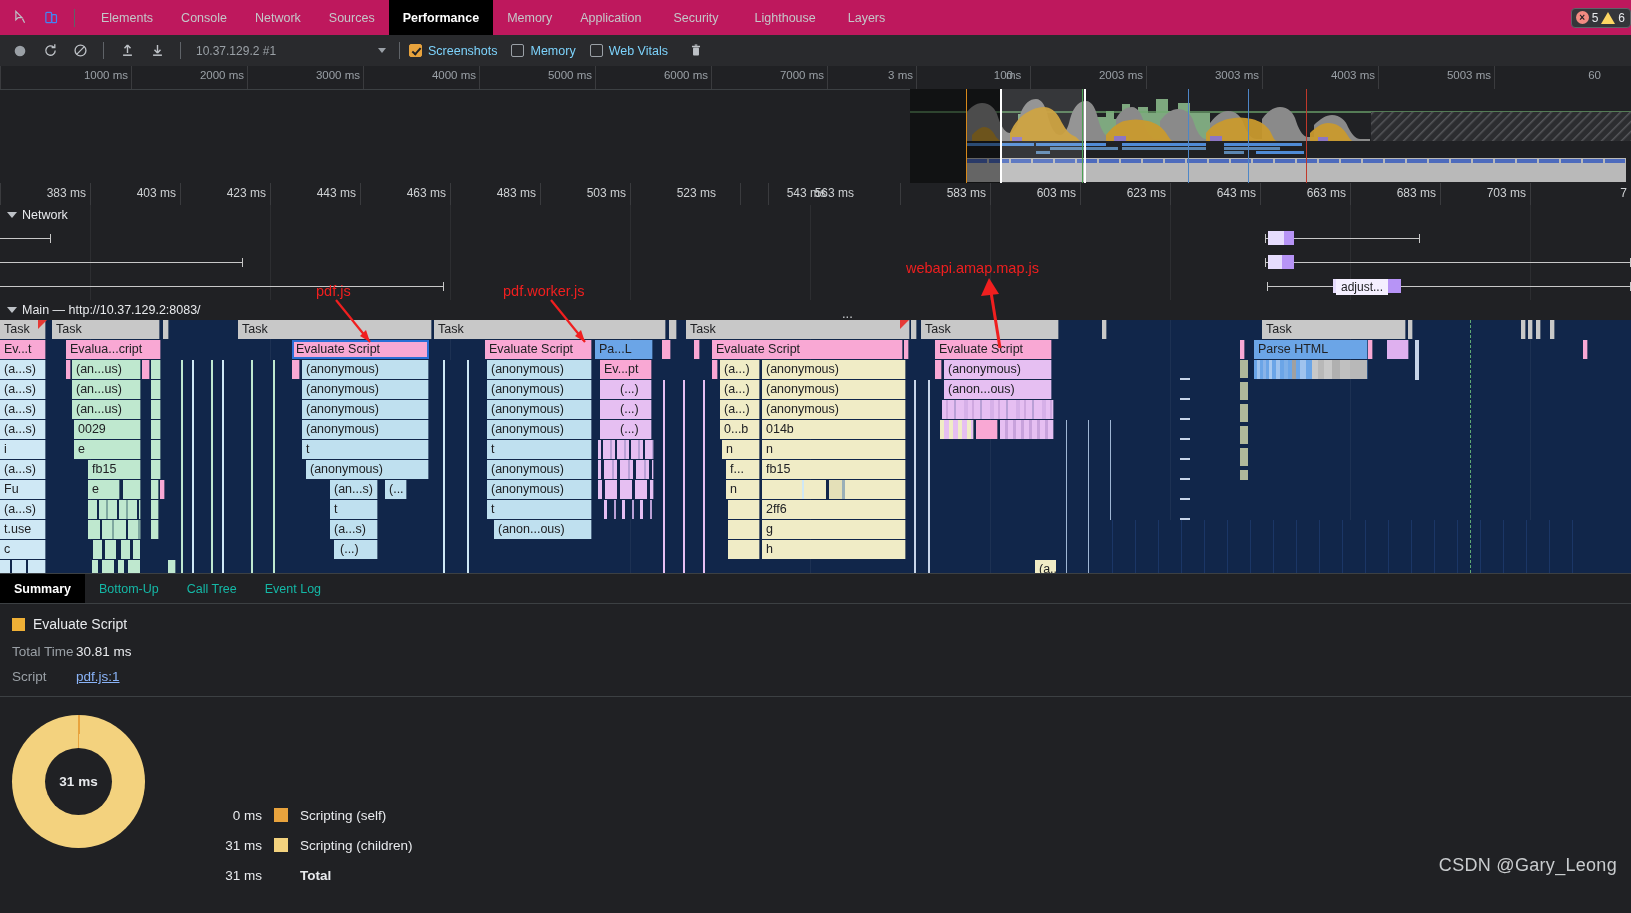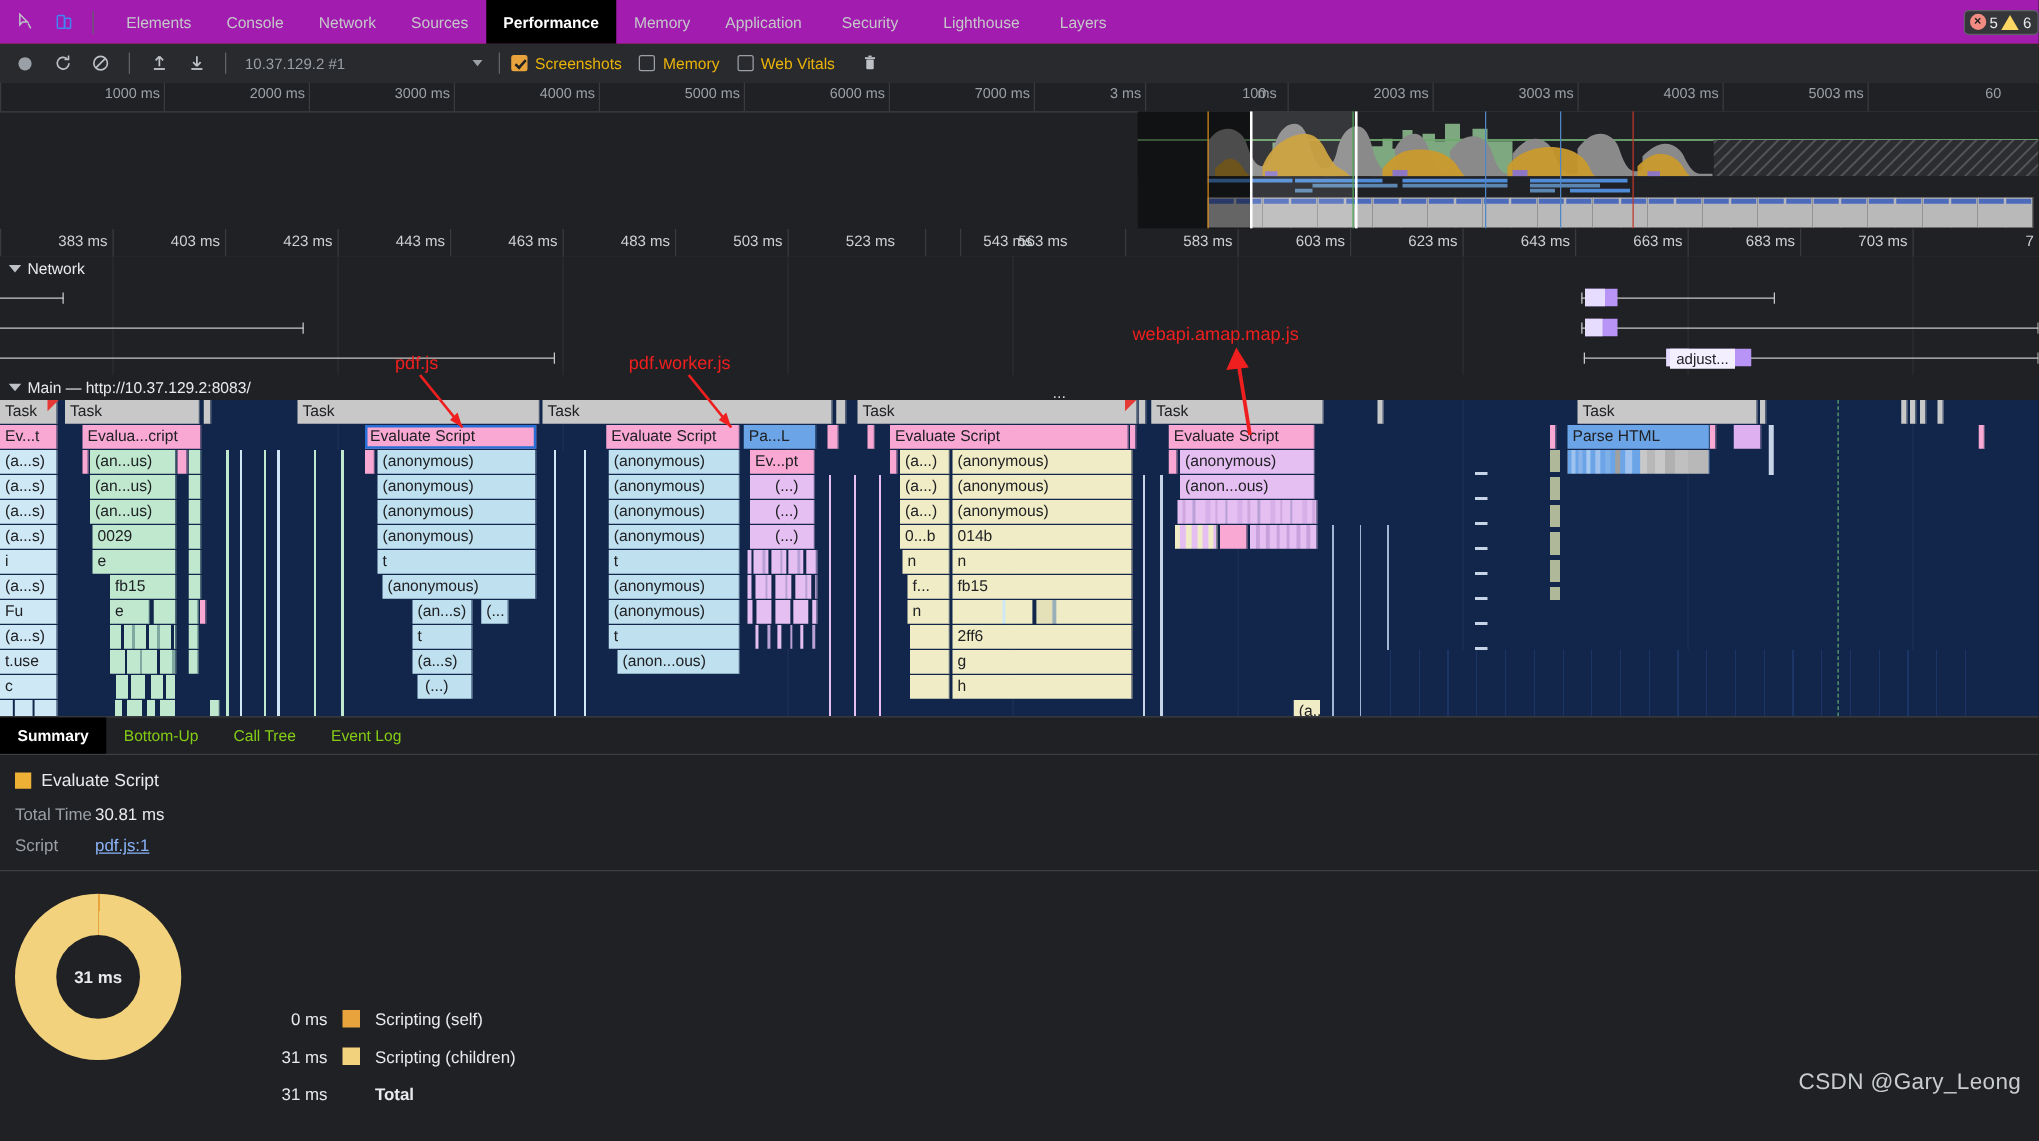--- a/index.html
+++ b/index.html
@@ -1,38 +1,38 @@
 <!DOCTYPE html>
 <html><head>
 <meta charset="utf-8">
 <style>
   html,body{margin:0;padding:0;background:#202124;}
   body{width:1631px;height:913px;overflow:hidden;font-family:"Liberation Sans",sans-serif;color:#e8eaed;-webkit-font-smoothing:antialiased;}
   .app{position:relative;width:1631px;height:913px;background:#202124;}
 
   
-  .tabbar{position:absolute;left:0;top:0;width:1631px;height:35px;background:#a21caf;border-bottom:3px solid #b91c1c;display:flex;align-items:stretch;}
+  .tabbar{position:absolute;left:0;top:0;width:1631px;height:35px;background:#be185d;border-bottom:3px solid #b91c1c;display:flex;align-items:stretch;}
   .tb-tools{display:flex;align-items:center;padding:0 6px 0 8px;gap:4px;}
   .tb-icon{width:26px;height:26px;display:flex;align-items:center;justify-content:center;border-radius:3px;cursor:pointer;}
   .tb-sep{width:1px;height:18px;background:#5f6368;align-self:center;margin:0 6px;}
   .tabs{display:flex;align-items:stretch;}
   .tab{display:flex;align-items:center;padding:0 14px;font-size:12.5px;color:#c5c7c9;cursor:pointer;white-space:nowrap;}
   .tab.active{background:#000;color:#fff;font-weight:bold;}
   .badge-area{position:absolute;right:0;top:4px;display:flex;align-items:center;height:27px;}
   .badge{display:flex;align-items:center;gap:3px;background:#35363a;border:1px solid #5f6368;border-radius:4px;padding:2px 5px 2px 4px;font-size:12px;color:#e8eaed;}
   .err-dot{width:13px;height:13px;border-radius:50%;background:#f28b82;color:#202124;font-size:10px;font-weight:bold;display:flex;align-items:center;justify-content:center;line-height:1;}
   .warn-tri{width:0;height:0;border-left:7px solid transparent;border-right:7px solid transparent;border-bottom:12px solid #fdd663;}
 
   
   .toolbar{position:absolute;left:0;top:35px;width:1631px;height:31px;background:#292a2d;border-bottom:1px solid #3c4043;display:flex;align-items:center;padding:0 6px;gap:2px;}
   .tbtn{width:28px;height:24px;display:flex;align-items:center;justify-content:center;border-radius:3px;cursor:pointer;}
   .vsep{width:1px;height:17px;background:#5f6368;margin:0 7px;}
   .sel{display:flex;align-items:center;min-width:190px;height:22px;padding:0 4px 0 6px;font-size:12px;color:#9aa0a6;cursor:pointer;justify-content:space-between;}
   .caret{width:0;height:0;border-left:4px solid transparent;border-right:4px solid transparent;border-top:5px solid #9aa0a6;}
-  .chk{display:flex;align-items:center;gap:6px;font-size:12.5px;color:#eab308;cursor:pointer;margin-right:12px;white-space:nowrap;}
+  .chk{display:flex;align-items:center;gap:6px;font-size:12.5px;color:#7dd3fc;cursor:pointer;margin-right:12px;white-space:nowrap;}
   .box{width:13px;height:13px;border:1px solid #9aa0a6;border-radius:2px;background:transparent;box-sizing:border-box;}
   .box.on{background:#e8a33d;border-color:#e8a33d;position:relative;}
   .box.on:after{content:"";position:absolute;left:4px;top:1px;width:3px;height:7px;border:solid #202124;border-width:0 2px 2px 0;transform:rotate(42deg);}
 
   
   .overview{position:absolute;left:0;top:66px;width:1631px;height:117px;background:#202124;overflow:hidden;}
   .ovruler{position:absolute;left:0;top:0;width:1631px;height:23px;border-bottom:1px solid #3c4043;}
   .ovtick{position:absolute;top:0;height:23px;border-left:1px solid #3a3b3e;}
   .ovtick span{position:absolute;right:4px;top:3px;font-size:11.5px;color:#9aa0a6;white-space:nowrap;}
   .ovbody{position:absolute;left:0;top:23px;width:1631px;height:94px;}
@@ -83,21 +83,21 @@
   .dashline{position:absolute;top:0;width:0;height:253px;border-left:1px dashed #5ea874;}
   .ellip{position:absolute;font-size:13px;color:#cfd2d4;}
 
   
   .anno{position:absolute;color:#f01f1f;font-size:14.5px;white-space:nowrap;font-family:"Liberation Sans",sans-serif;}
   .arrow{position:absolute;pointer-events:none;}
 
   
   .drawer{position:absolute;left:0;top:573px;width:1631px;height:340px;background:#202124;border-top:1px solid #3c4043;}
   .dtabs{display:flex;align-items:stretch;height:29px;border-bottom:1px solid #3c4043;}
-  .dtab{display:flex;align-items:center;padding:0 14px;font-size:12.5px;color:#84cc16;cursor:pointer;}
+  .dtab{display:flex;align-items:center;padding:0 14px;font-size:12.5px;color:#14b8a6;cursor:pointer;}
   .dtab.active{background:#000;color:#fff;font-weight:bold;}
   .sumwrap{padding:12px 0 0 12px;}
   .sumtitle{display:flex;align-items:center;gap:8px;font-size:14px;color:#e8eaed;margin-bottom:12px;}
   .swatch{width:13px;height:13px;background:#efb036;}
   .row{display:flex;align-items:center;font-size:13.5px;margin-bottom:10px;}
   .rlab{color:#9aa0a6;width:64px;}
   .rval{color:#e8eaed;}
   .link{color:#8ab4f8;text-decoration:underline;cursor:pointer;}
   .hr{height:1px;background:#3c4043;margin:12px 0 0 0;}
   .agg{font-size:14px;color:#e8eaed;padding:16px 0 0 12px;}

